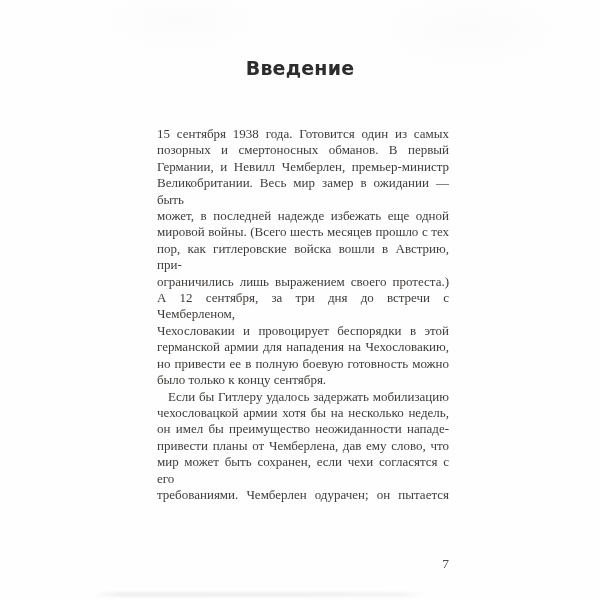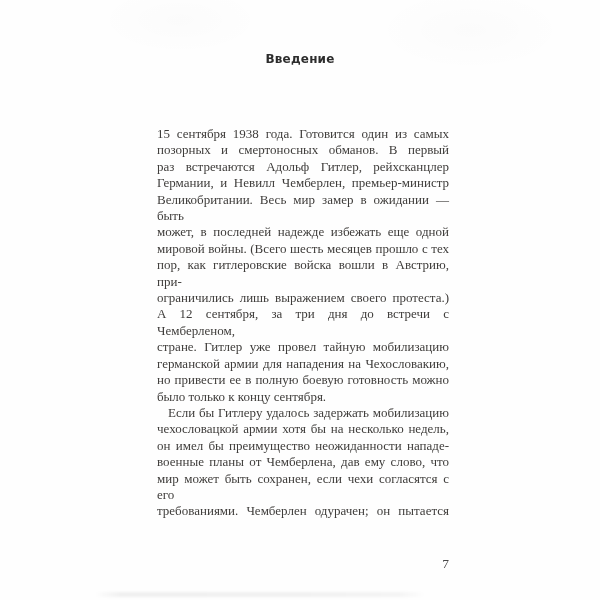--- a/index.html
+++ b/index.html
@@ -21,21 +21,21 @@
     background: #fefefe;
   }
   .chapter-title {
     position: absolute;
     top: 44px;
     left: 150px;
     width: 300px;
     text-align: center;
     font-family: "DejaVu Sans", sans-serif;
     font-weight: 700;
-    font-size: 12px;
+    font-size: 19px;
     letter-spacing: 0.2px;
     color: #2d2d2d;
   }
   .body-text {
     position: absolute;
     top: 126px;
     left: 157px;
     width: 292px;
     font-size: 13px;
     line-height: 16.4px;
@@ -91,36 +91,35 @@
 
 <div class="stage">
   <div class="book-page">
     <div class="photo-noise"></div>
 
     <h1 class="chapter-title">Введение</h1>
 
     <div class="body-text">
         <div class="text-line">15 сентября 1938 года. Готовится один из самых</div>
         <div class="text-line">позорных и смертоносных обманов. В первый</div>
-        <div class="text-line">раз встречаются Адольф Гитлер, рейхсканцлер</div>
         <div class="text-line">Германии, и Невилл Чемберлен, премьер-министр</div>
         <div class="text-line">Великобритании. Весь мир замер в ожидании — быть</div>
         <div class="text-line">может, в последней надежде избежать еще одной</div>
         <div class="text-line">мировой войны. (Всего шесть месяцев прошло с тех</div>
         <div class="text-line">пор, как гитлеровские войска вошли в Австрию, при-</div>
         <div class="text-line">ограничились лишь выражением своего протеста.)</div>
         <div class="text-line">А 12 сентября, за три дня до встречи с Чемберленом,</div>
-        <div class="text-line">стране. Гитлер уже провел тайную мобилизацию</div>
+        <div class="text-line">Чехословакии и провоцирует беспорядки в этой</div>
         <div class="text-line">германской армии для нападения на Чехословакию,</div>
         <div class="text-line">но привести ее в полную боевую готовность можно</div>
         <div class="text-line no-justify">было только к концу сентября.</div>
         <div class="text-line indent">Если бы Гитлеру удалось задержать мобилизацию</div>
         <div class="text-line">чехословацкой армии хотя бы на несколько недель,</div>
         <div class="text-line">он имел бы преимущество неожиданности нападе-</div>
-        <div class="text-line">военные планы от Чемберлена, дав ему слово, что</div>
+        <div class="text-line">привести планы от Чемберлена, дав ему слово, что</div>
         <div class="text-line">мир может быть сохранен, если чехи согласятся с его</div>
         <div class="text-line">требованиями. Чемберлен одурачен; он пытается</div>
       </div>
 
     <div class="page-number">7</div>
 
     <div class="bottom-edge-shadow"></div>
   </div>
 </div>
 

